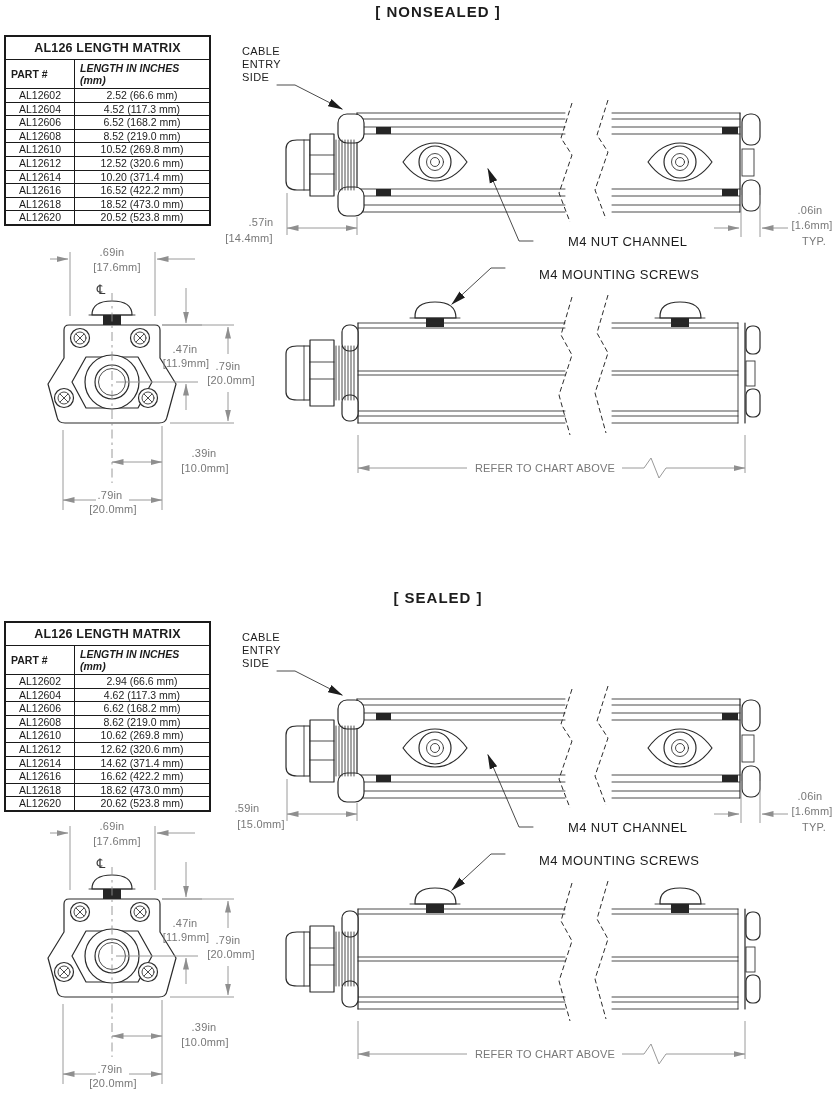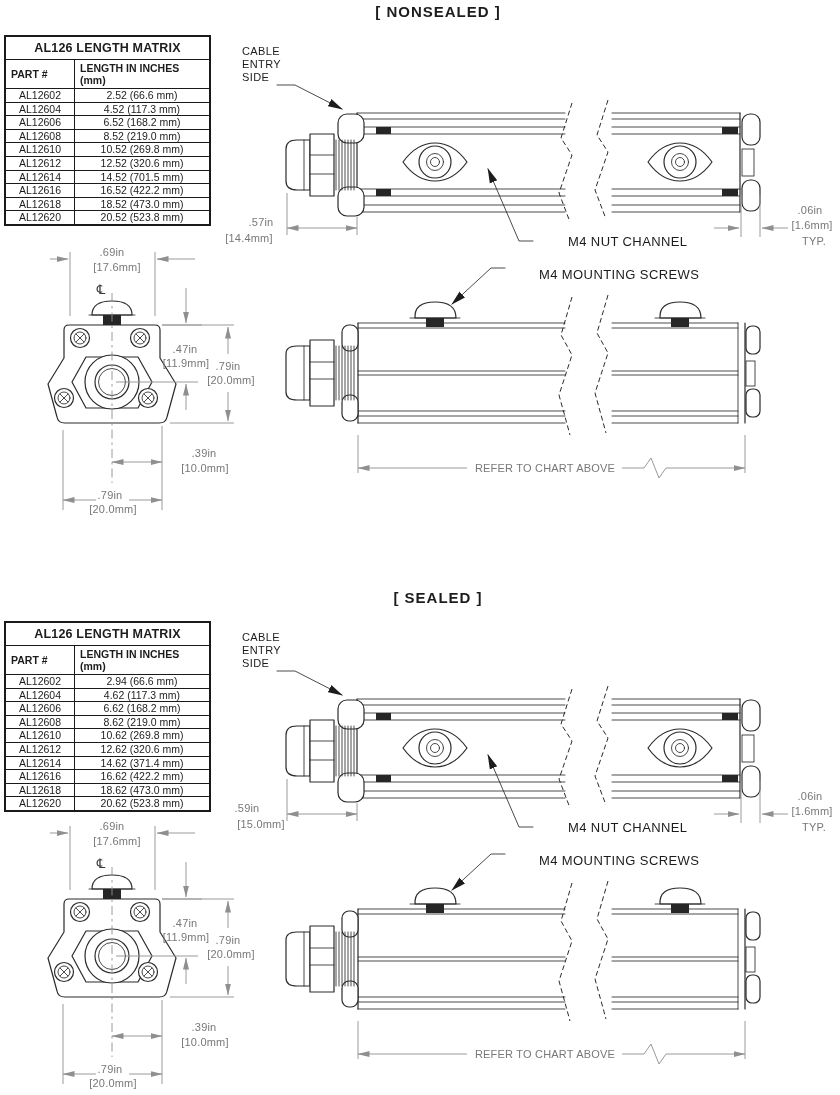--- a/index.html
+++ b/index.html
@@ -12,21 +12,21 @@
   .sec-title{position:absolute;left:438px;top:3px;transform:translateX(-50%);
              font-size:15px;font-weight:bold;letter-spacing:1px;white-space:nowrap;}
   
   .matrix{position:absolute;left:4px;top:35px;border-collapse:collapse;background:#fff;
           border:2px solid #1a1a1a;}
   .matrix th,.matrix td{border:1px solid #1a1a1a;}
   .matrix .t-title{font-size:12.5px;font-weight:bold;text-align:center;padding:4px 10px;letter-spacing:0.2px;}
   .matrix thead .colhead{font-size:10.5px;font-weight:bold;text-align:left;padding:2px 5px;height:14px;}
   .matrix td{font-size:10.5px;text-align:center;padding:0 5px;height:12.6px;line-height:12.6px;white-space:nowrap;}
   .matrix .c-part{width:58px;}
-  .matrix .c-len{width:124px;}
+  .matrix .c-len{width:124px;font-style:italic;}
   
   .dimtext{position:absolute;transform:translate(-50%,-50%);font-size:11px;color:#787878;
            letter-spacing:0.2px;white-space:nowrap;}
   .lbltext{position:absolute;font-size:13px;color:#1c1c1c;letter-spacing:0.4px;white-space:nowrap;padding-left:32px;}
   .cable-label{position:absolute;font-size:11px;letter-spacing:0.4px;line-height:12.8px;}
   .cltext{position:absolute;transform:translate(-50%,-50%);font-family:"DejaVu Sans",sans-serif;
           font-size:13px;color:#3a3a3a;}
   .endview-block{position:absolute;left:0;top:0;width:664px;height:100%;pointer-events:none;}
   #sec-sealed .endview-block{top:-12px;}
   
@@ -222,21 +222,21 @@
         <tr>
             <td>AL12610</td>
             <td>10.52 (269.8 mm)</td>
           </tr>
         <tr>
             <td>AL12612</td>
             <td>12.52 (320.6 mm)</td>
           </tr>
         <tr>
             <td>AL12614</td>
-            <td>14.52 (701.5 mm)</td>
+            <td>10.20 (371.4 mm)</td>
           </tr>
         <tr>
             <td>AL12616</td>
             <td>16.52 (422.2 mm)</td>
           </tr>
         <tr>
             <td>AL12618</td>
             <td>18.52 (473.0 mm)</td>
           </tr>
         <tr>

